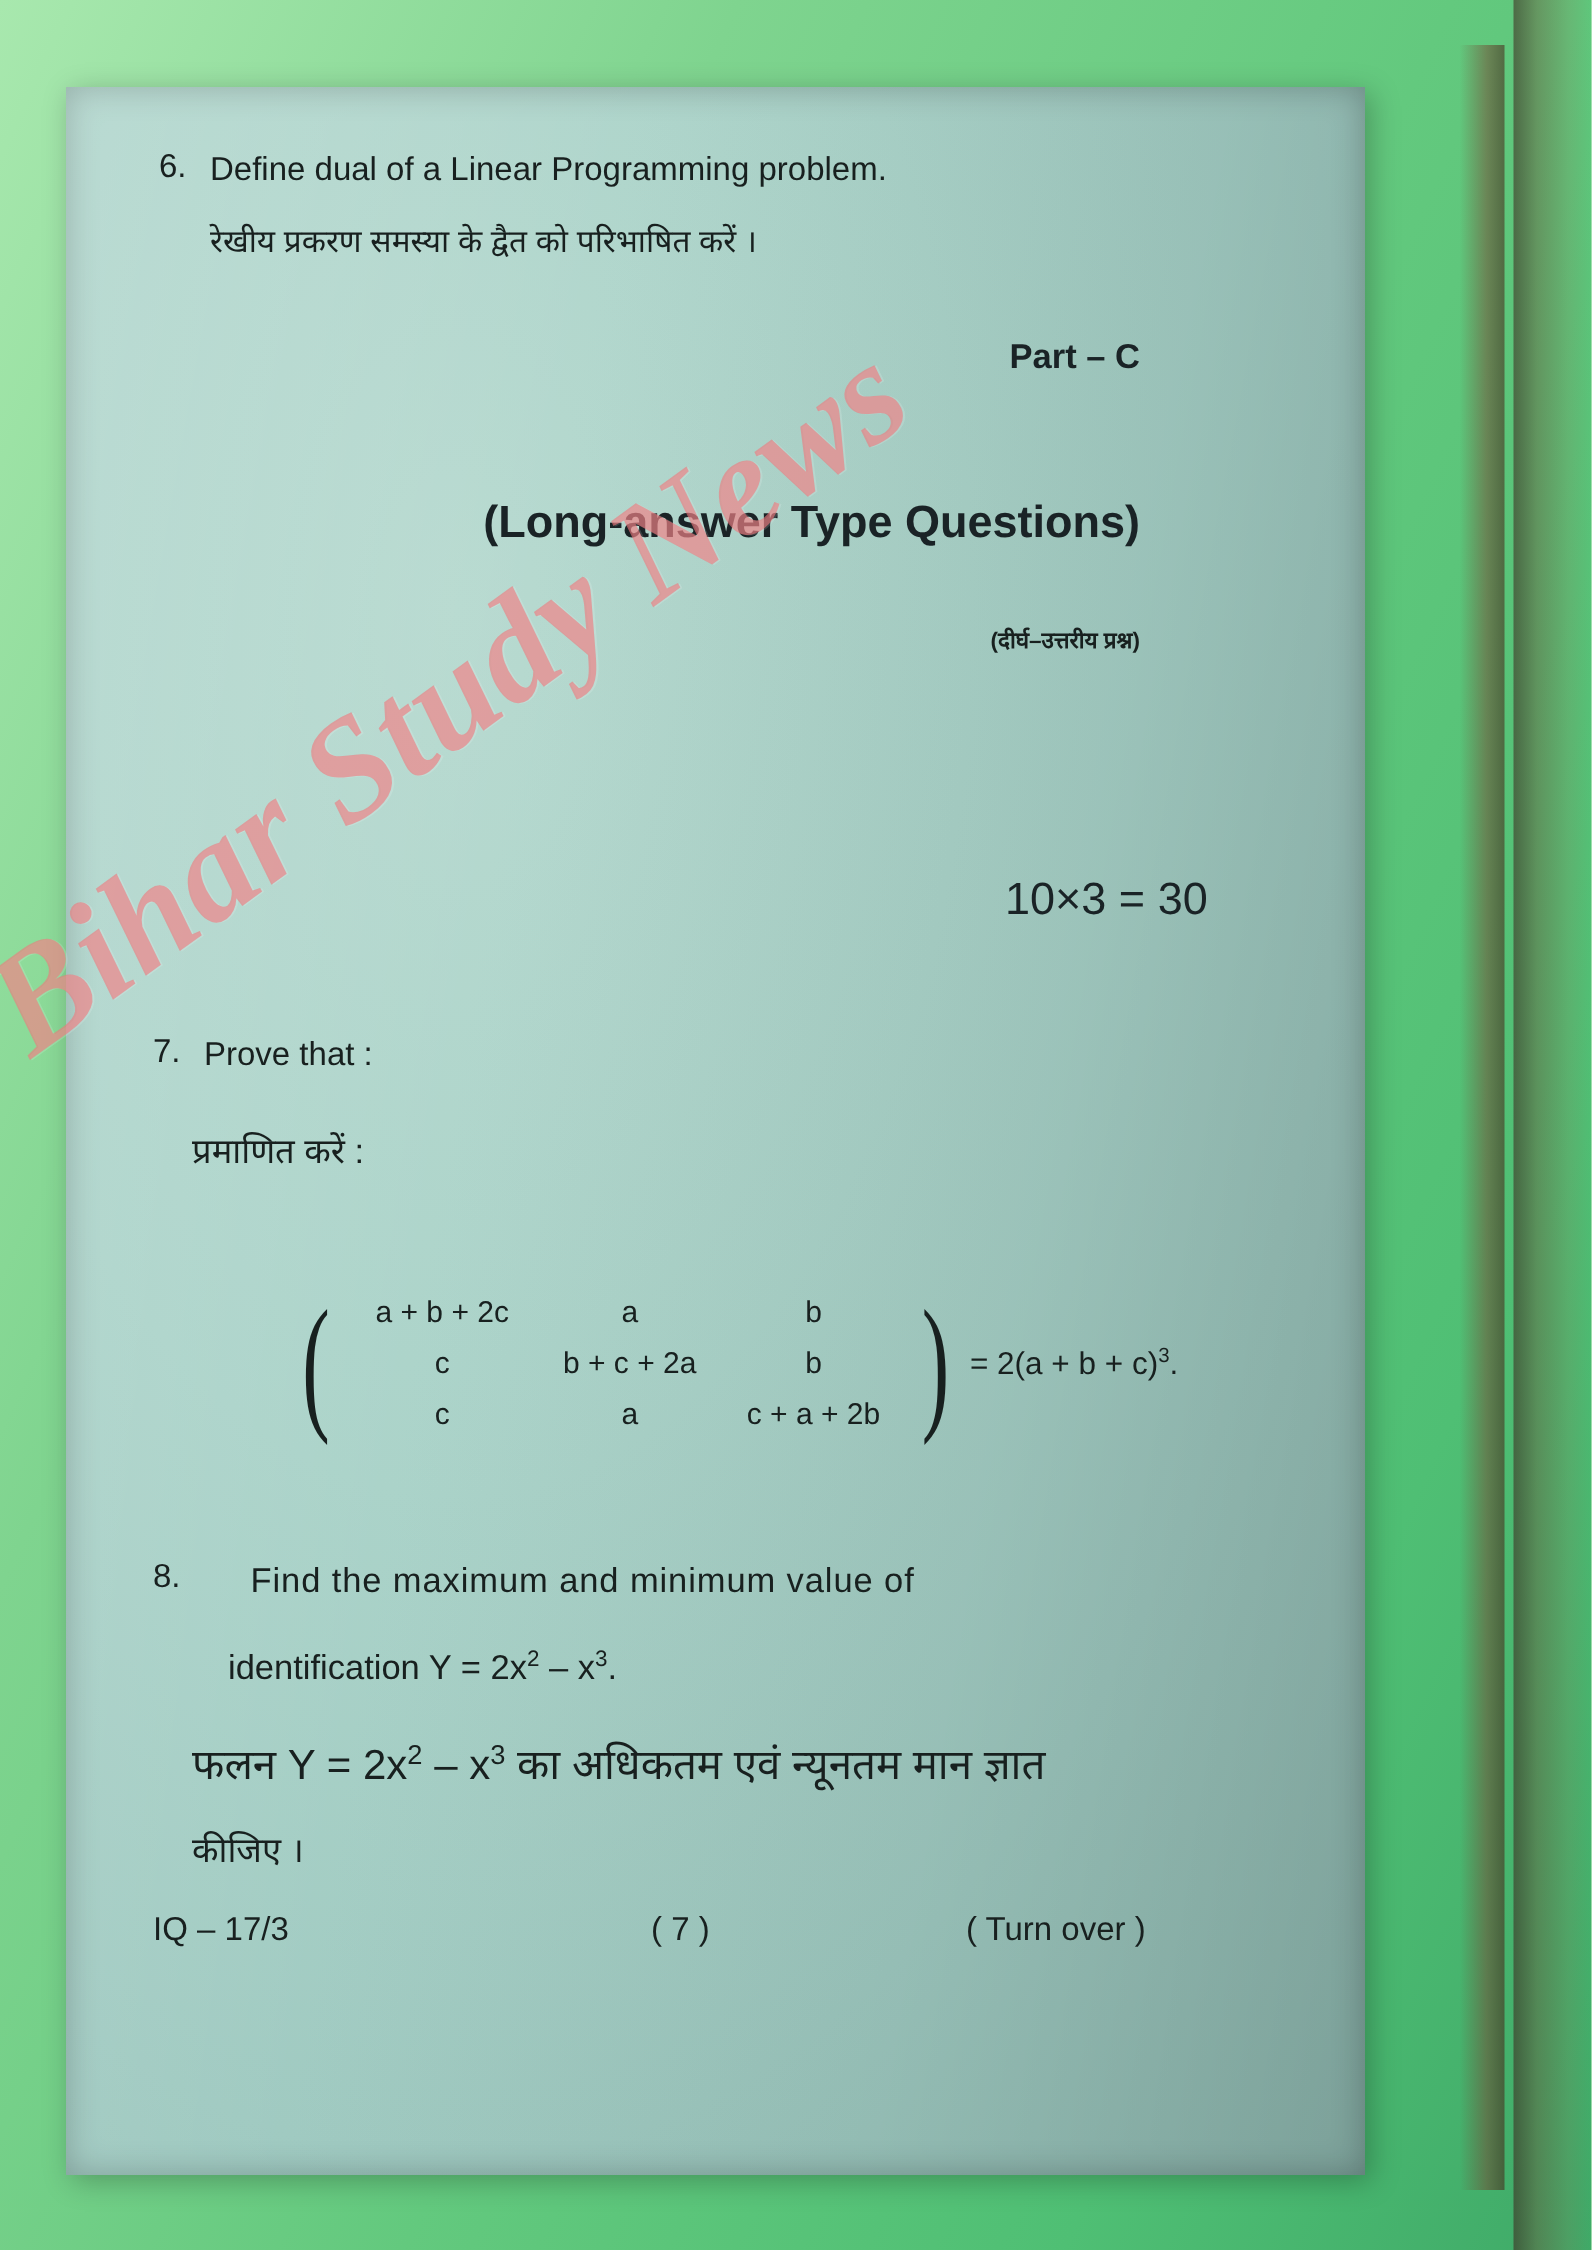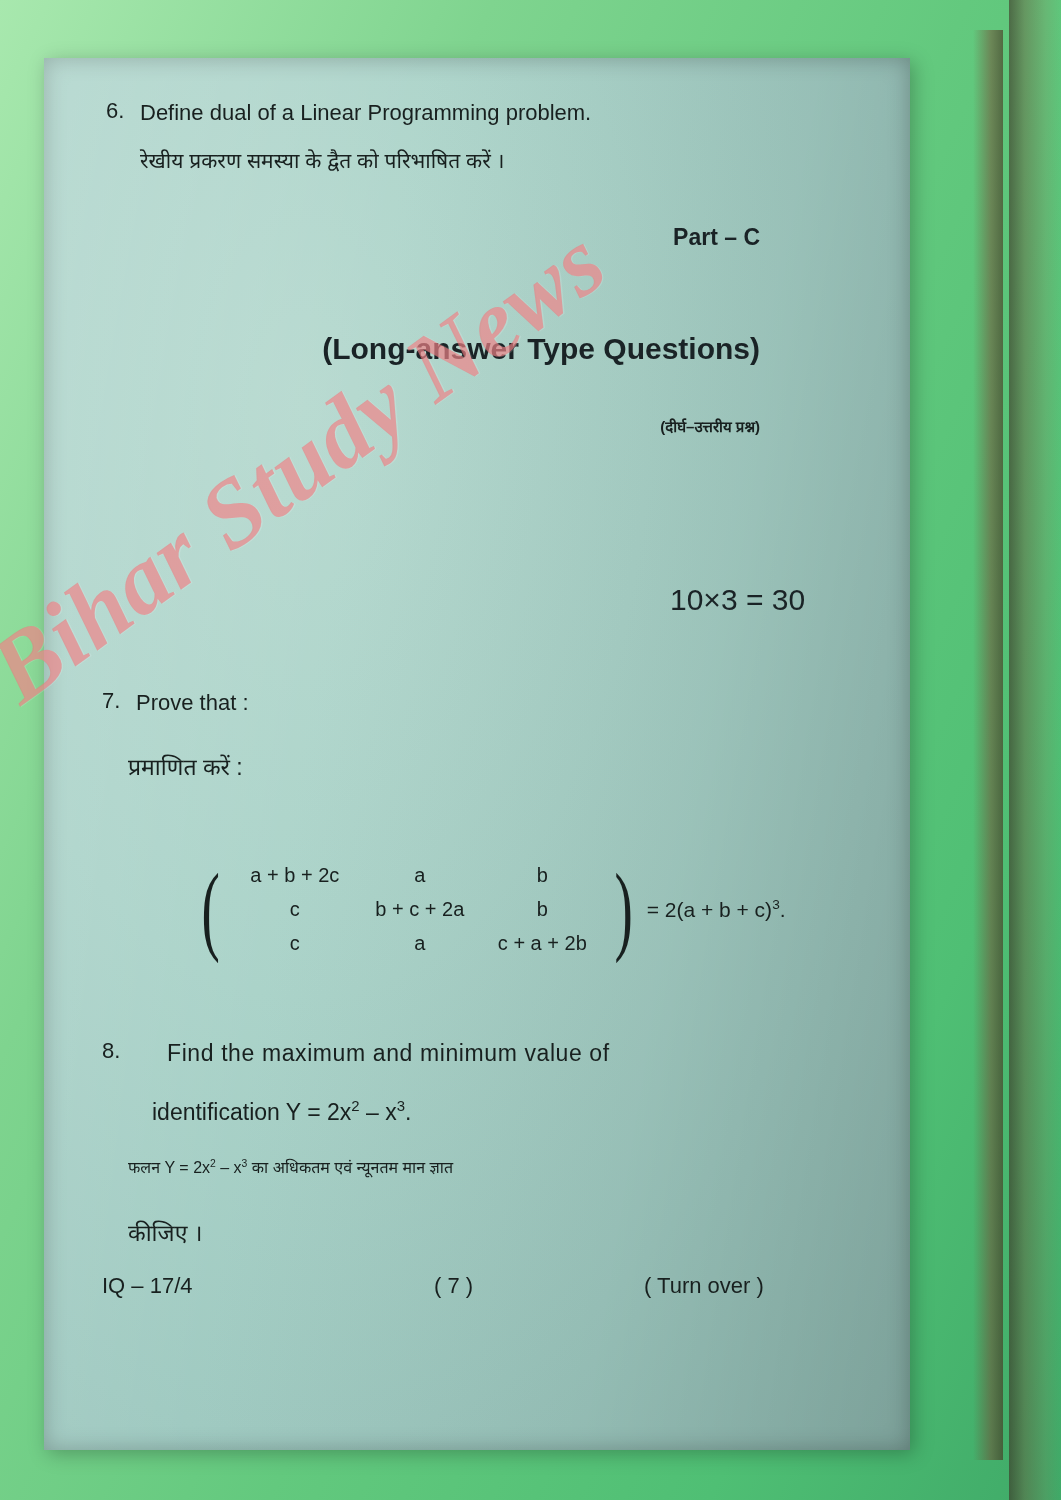--- a/index.html
+++ b/index.html
@@ -244,30 +244,30 @@
       <div class="q-row" style="left:58px; top:980px;">
         <div class="q-num">8.</div>
         <div class="q-text" style="font-size:23px; letter-spacing:0.6px;margin-left:31px;">Find the maximum and minimum value of</div>
       </div>
       <div class="q-row" style="left:108px; top:1038px;">
         <div class="q-text" style="font-size:23px;">
           <span>identification Y = 2x</span><sup>2</sup><span> – x</span><sup>3</sup><span>.</span>
         </div>
       </div>
       <div class="q-row" style="left:84px; top:1098px;">
-        <div class="hindi" style="font-size:16px;text-align:center;">
+        <div class="hindi" style="font-size:28px;text-align:center;">
           <span>फलन Y = 2x</span><sup>2</sup><span> – x</span><sup>3</sup><span> का अधिकतम एवं न्यूनतम मान ज्ञात</span>
         </div>
       </div>
       <div class="q-row" style="left:84px; top:1158px;text-align:center;">
         <div class="hindi" style="font-size:23px;">कीजिए ।</div>
       </div>
 
       <div class="footer">
-        <span class="left">IQ – 17/4</span>
+        <span class="left">IQ – 17/3</span>
         <span class="mid">( 7 )</span>
         <span class="right">( Turn over )</span>
       </div>
 
     </div>
   </div>
 
   <div class="watermark">Bihar Study News</div>
 
 </div>

